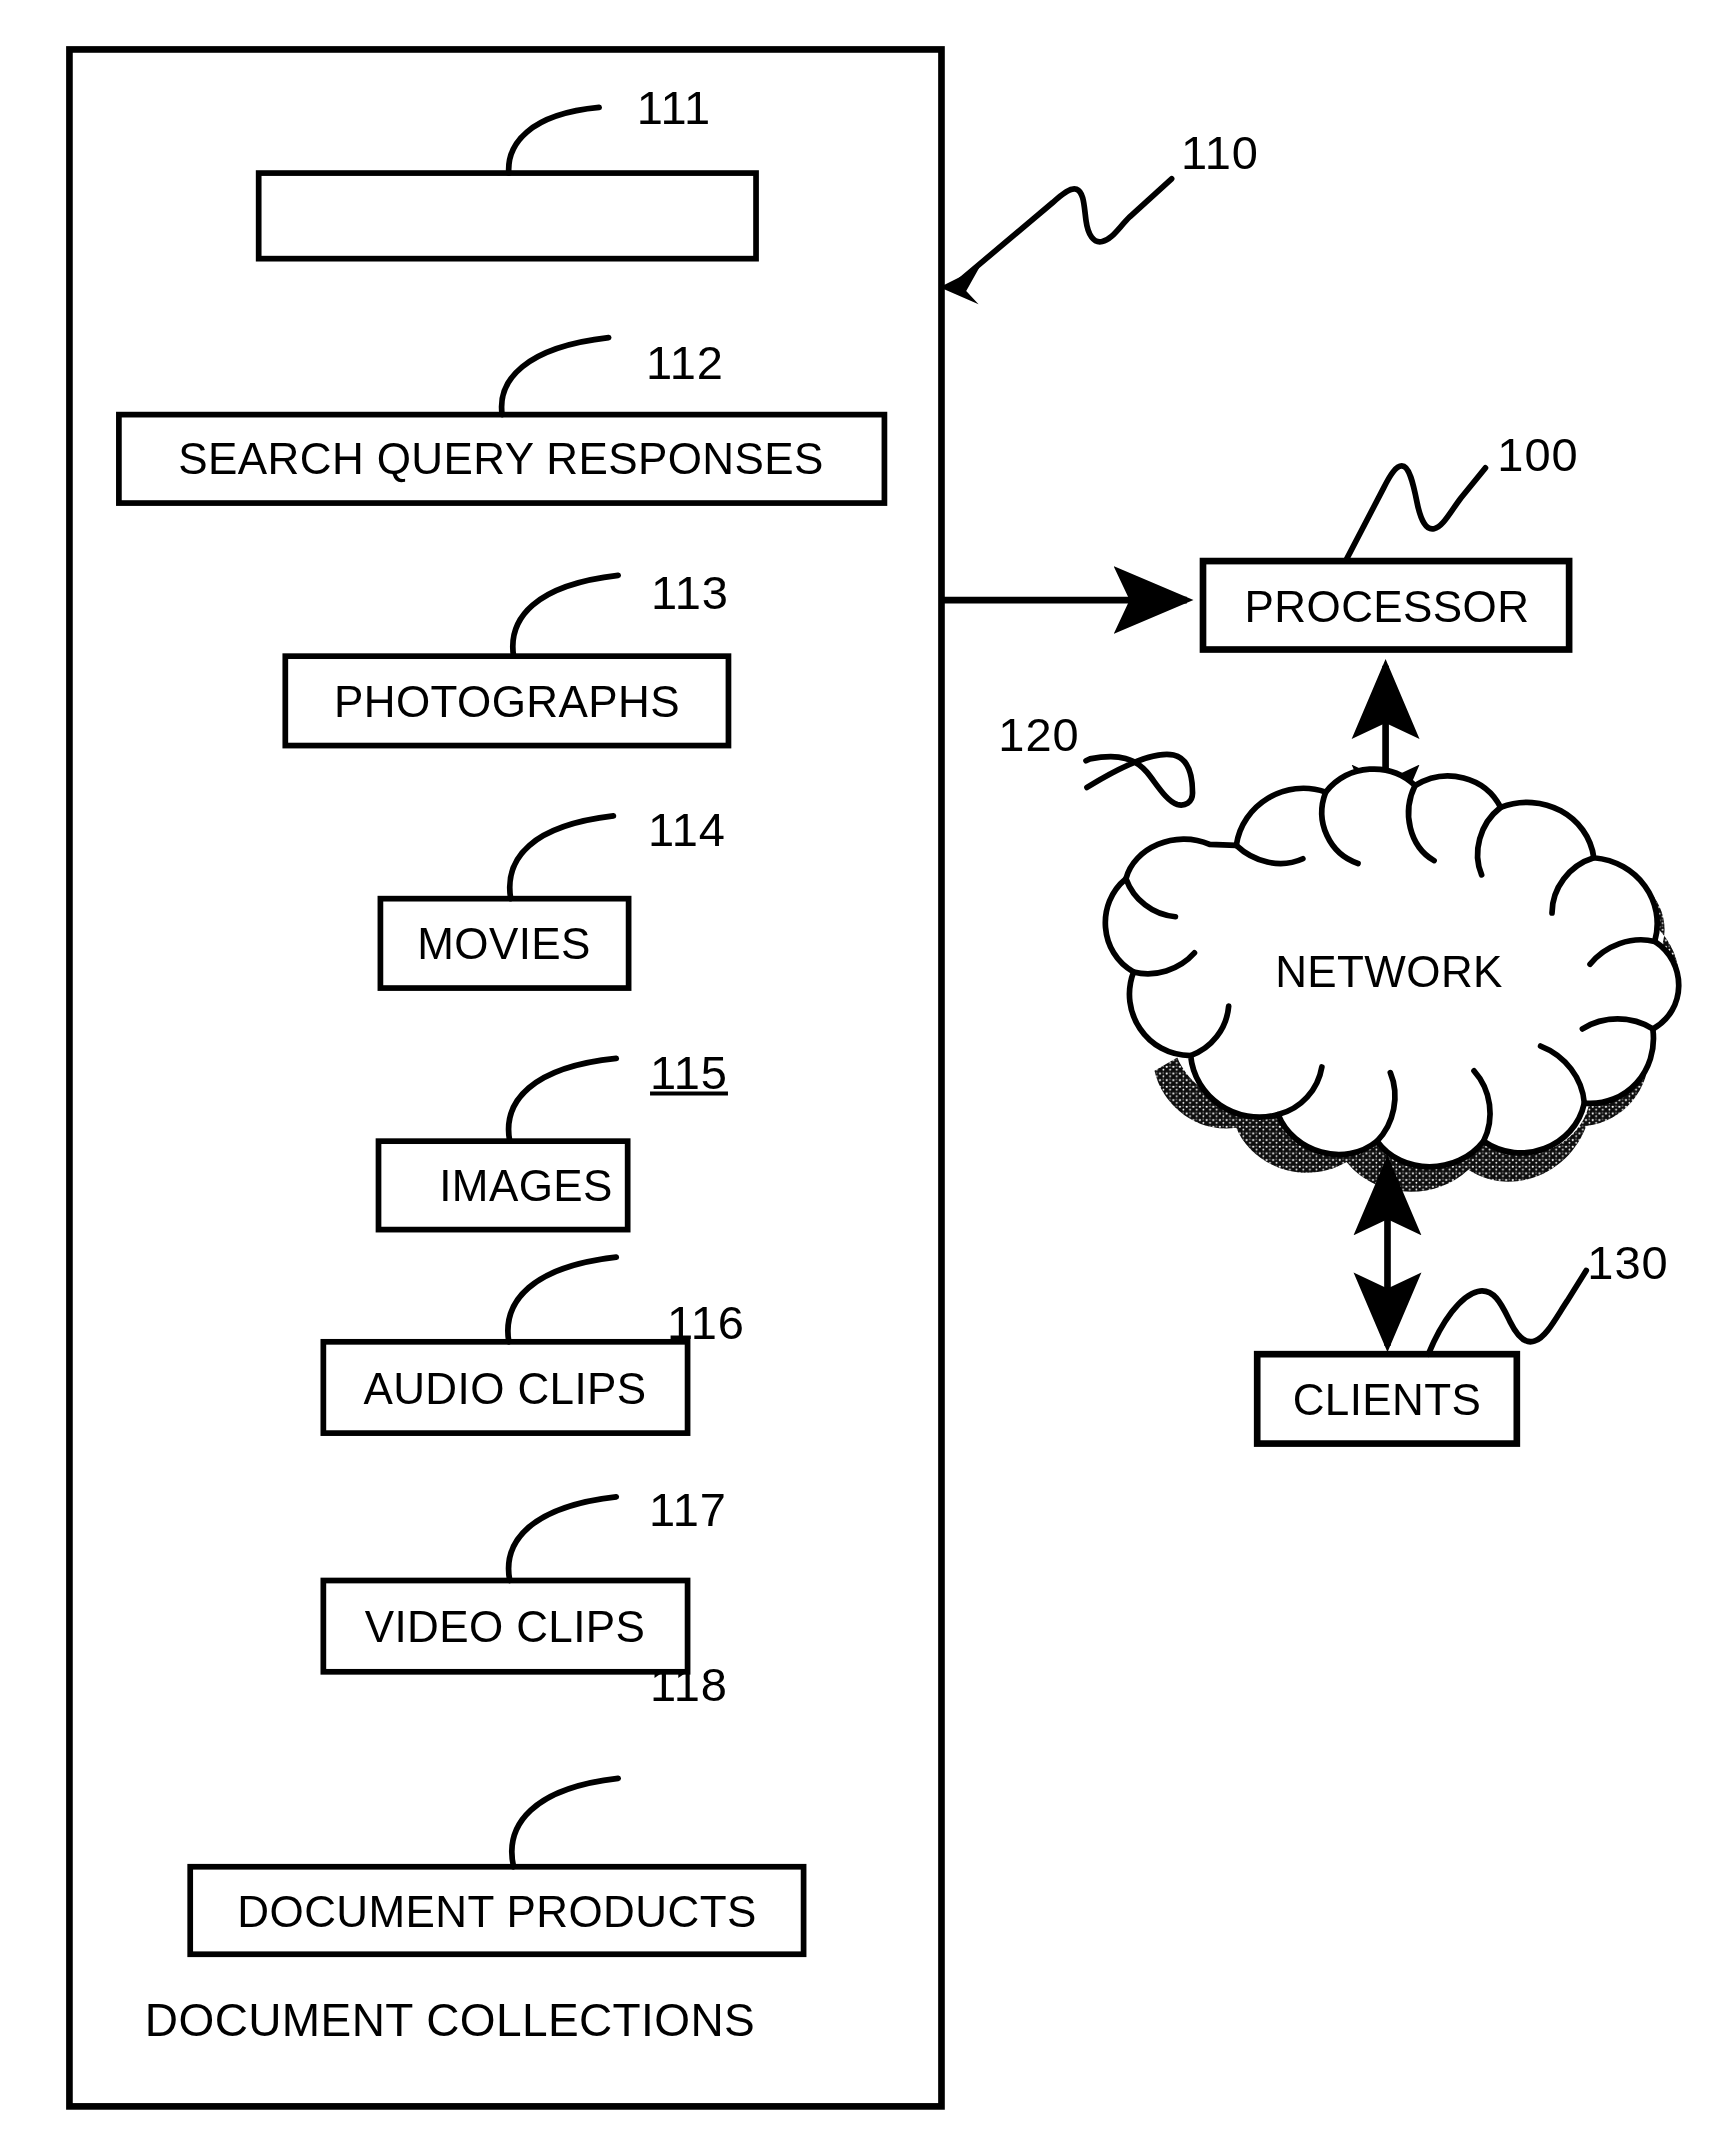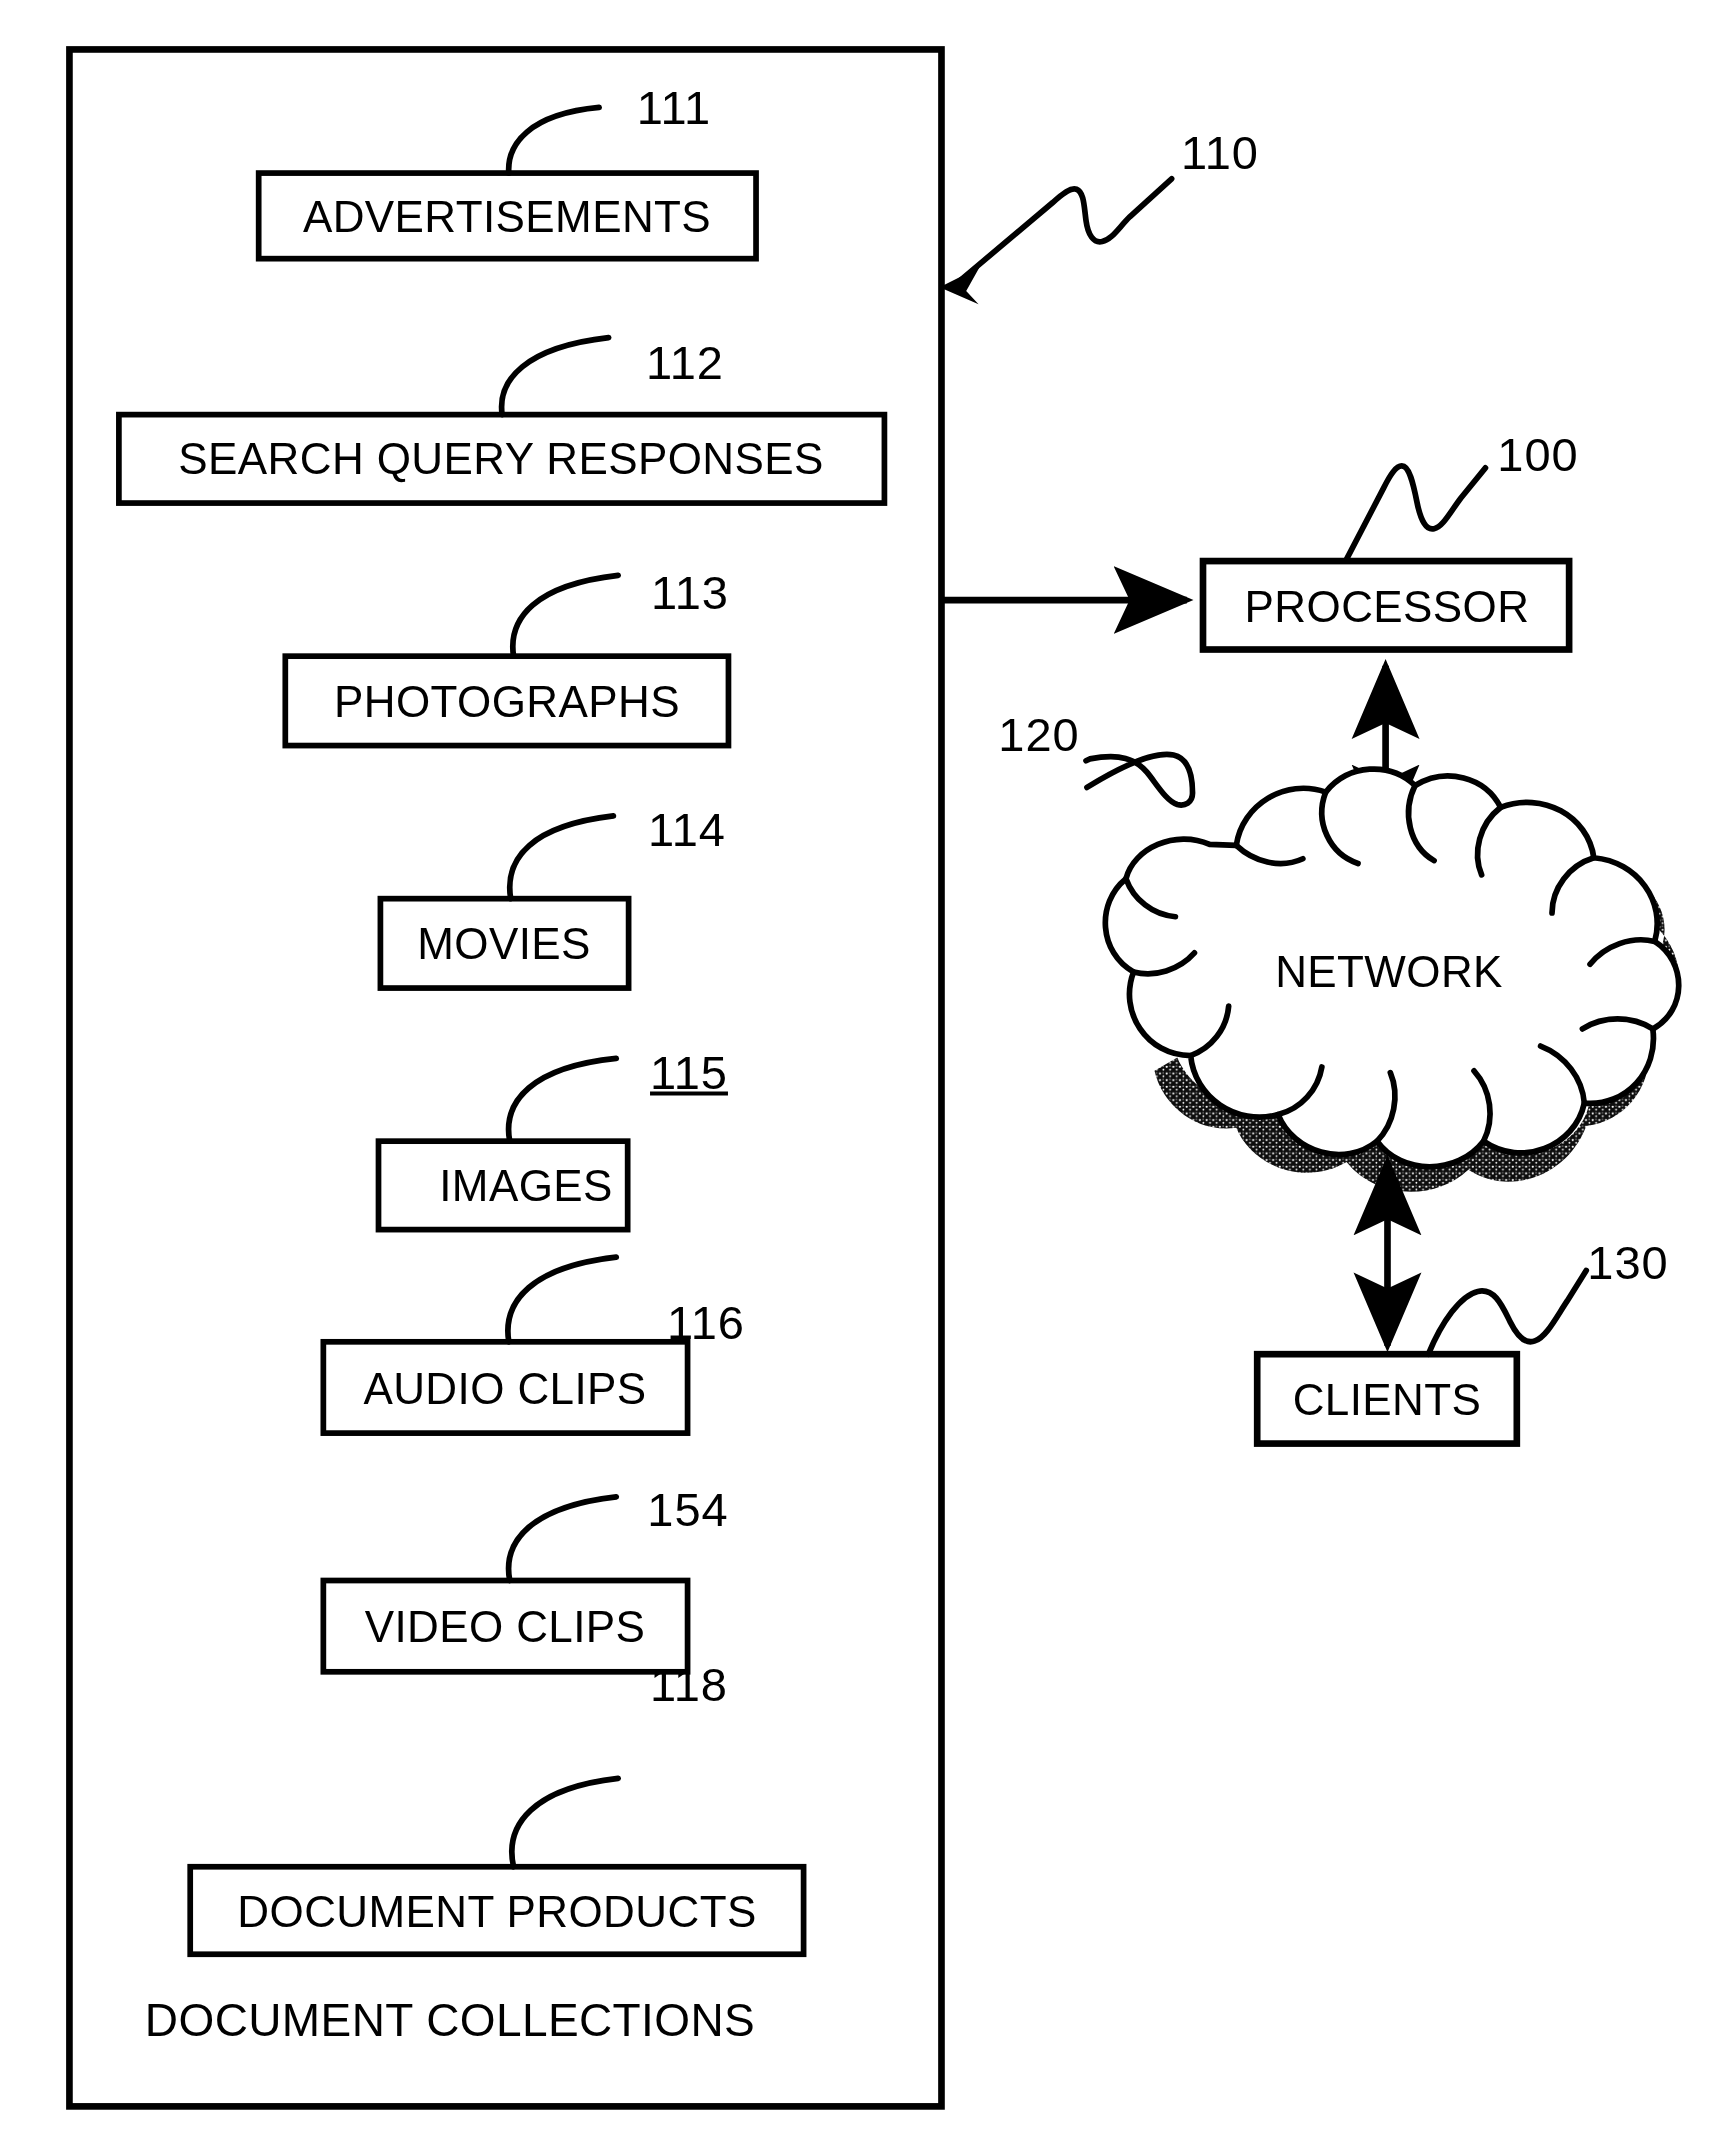--- a/index.html
+++ b/index.html
@@ -226,42 +226,41 @@
       <path d="M 1502 1424
                C 1516 1390 1536 1362 1554 1358
                C 1572 1354 1580 1374 1588 1390
                C 1596 1406 1604 1414 1614 1410
                C 1626 1406 1636 1386 1648 1368
                L 1668 1336"></path>
     </g>
 
   </svg>
 
-  <div class="fig-box-label" style="left:507px; top:217px;">ADVERTISEMENTS</div>
   <div class="fig-box-label" style="left:501px; top:459px;">SEARCH QUERY RESPONSES</div>
   <div class="fig-box-label" style="left:507px; top:702px;">PHOTOGRAPHS</div>
   <div class="fig-box-label" style="left:504px; top:944px;">MOVIES</div>
   <div class="fig-box-label" style="left:503px; top:1186px;margin-left:23px;">IMAGES</div>
   <div class="fig-box-label" style="left:505px; top:1389px;">AUDIO CLIPS</div>
   <div class="fig-box-label" style="left:505px; top:1627px;">VIDEO CLIPS</div>
   <div class="fig-box-label" style="left:497px; top:1912px;">DOCUMENT PRODUCTS</div>
 
   <div class="fig-plain-label" style="left:450px; top:2020px;">DOCUMENT COLLECTIONS</div>
 
   <div class="fig-box-label" style="left:1387px; top:607px;">PROCESSOR</div>
   <div class="fig-cloud-label" style="left:1389px; top:972px;">NETWORK</div>
   <div class="fig-box-label" style="left:1387px; top:1400px;">CLIENTS</div>
 
   <div class="fig-ref-num" style="left:674px; top:107px;">111</div>
   <div class="fig-ref-num" style="left:685px; top:362px;">112</div>
   <div class="fig-ref-num" style="left:690px; top:592px;">113</div>
   <div class="fig-ref-num" style="left:687px; top:829px;">114</div>
   <div class="fig-ref-num" style="left:689px; top:1072px;text-decoration:underline;">115</div>
   <div class="fig-ref-num" style="left:690px; top:1322px;margin-left:16px;">116</div>
-  <div class="fig-ref-num" style="left:688px; top:1509px;">154</div>
+  <div class="fig-ref-num" style="left:688px; top:1509px;">117</div>
   <div class="fig-ref-num" style="left:689px; top:1684px;">118</div>
 
   <div class="fig-ref-num" style="left:1220px; top:152px;">110</div>
   <div class="fig-ref-num" style="left:1538px; top:454px;">100</div>
   <div class="fig-ref-num" style="left:1039px; top:734px;">120</div>
   <div class="fig-ref-num" style="left:1628px; top:1262px;">130</div>
 
 </div>
 
 

